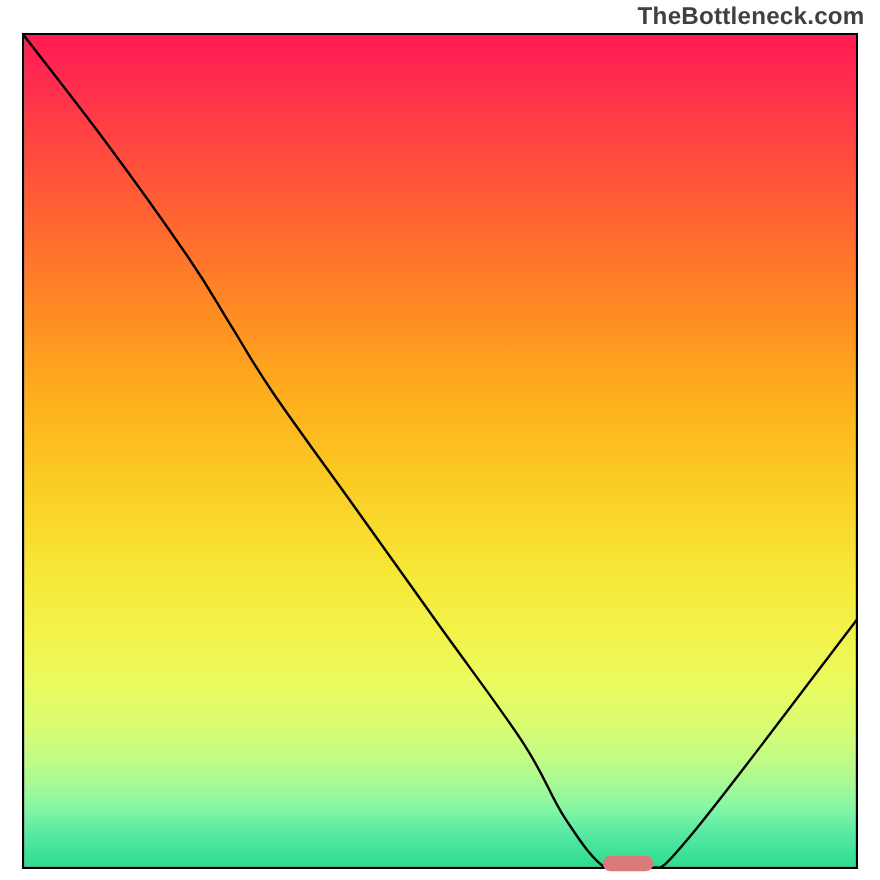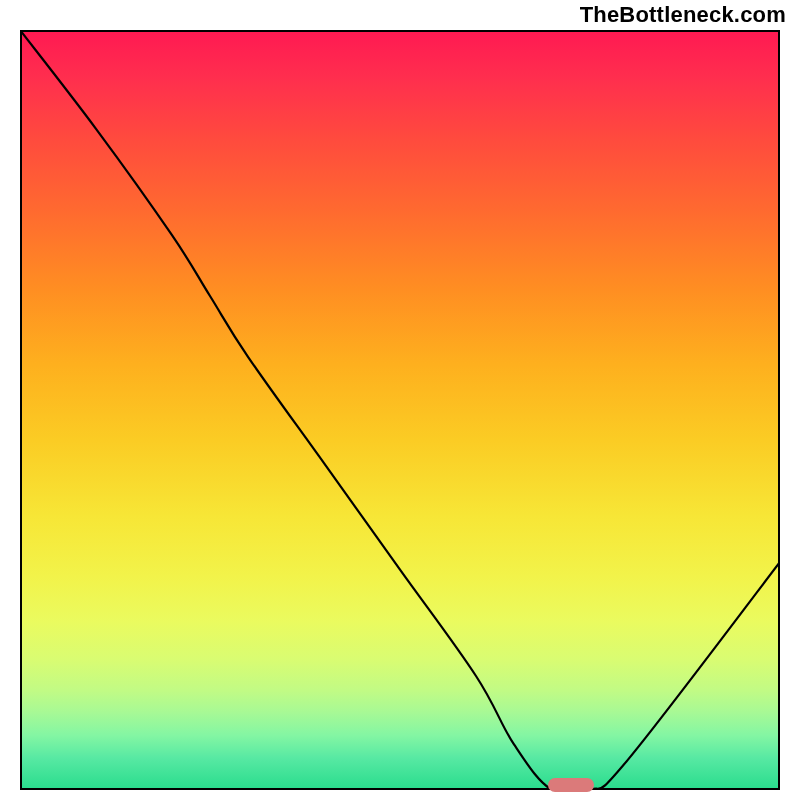--- a/index.html
+++ b/index.html
@@ -15,21 +15,21 @@
     position: relative;
     width: 800px;
     height: 800px;
   }
   .watermark {
     position: absolute;
     top: 2px;
     right: 14px;
     font-size: 22px;
     font-weight: 600;
-    color: #000000;
+    color: #404040;
     letter-spacing: 0.2px;
     z-index: 10;
   }
   .plot-outer {
     position: absolute;
     left: 20px;
     top: 30px;
     width: 760px;
     height: 760px;
     box-sizing: border-box;

